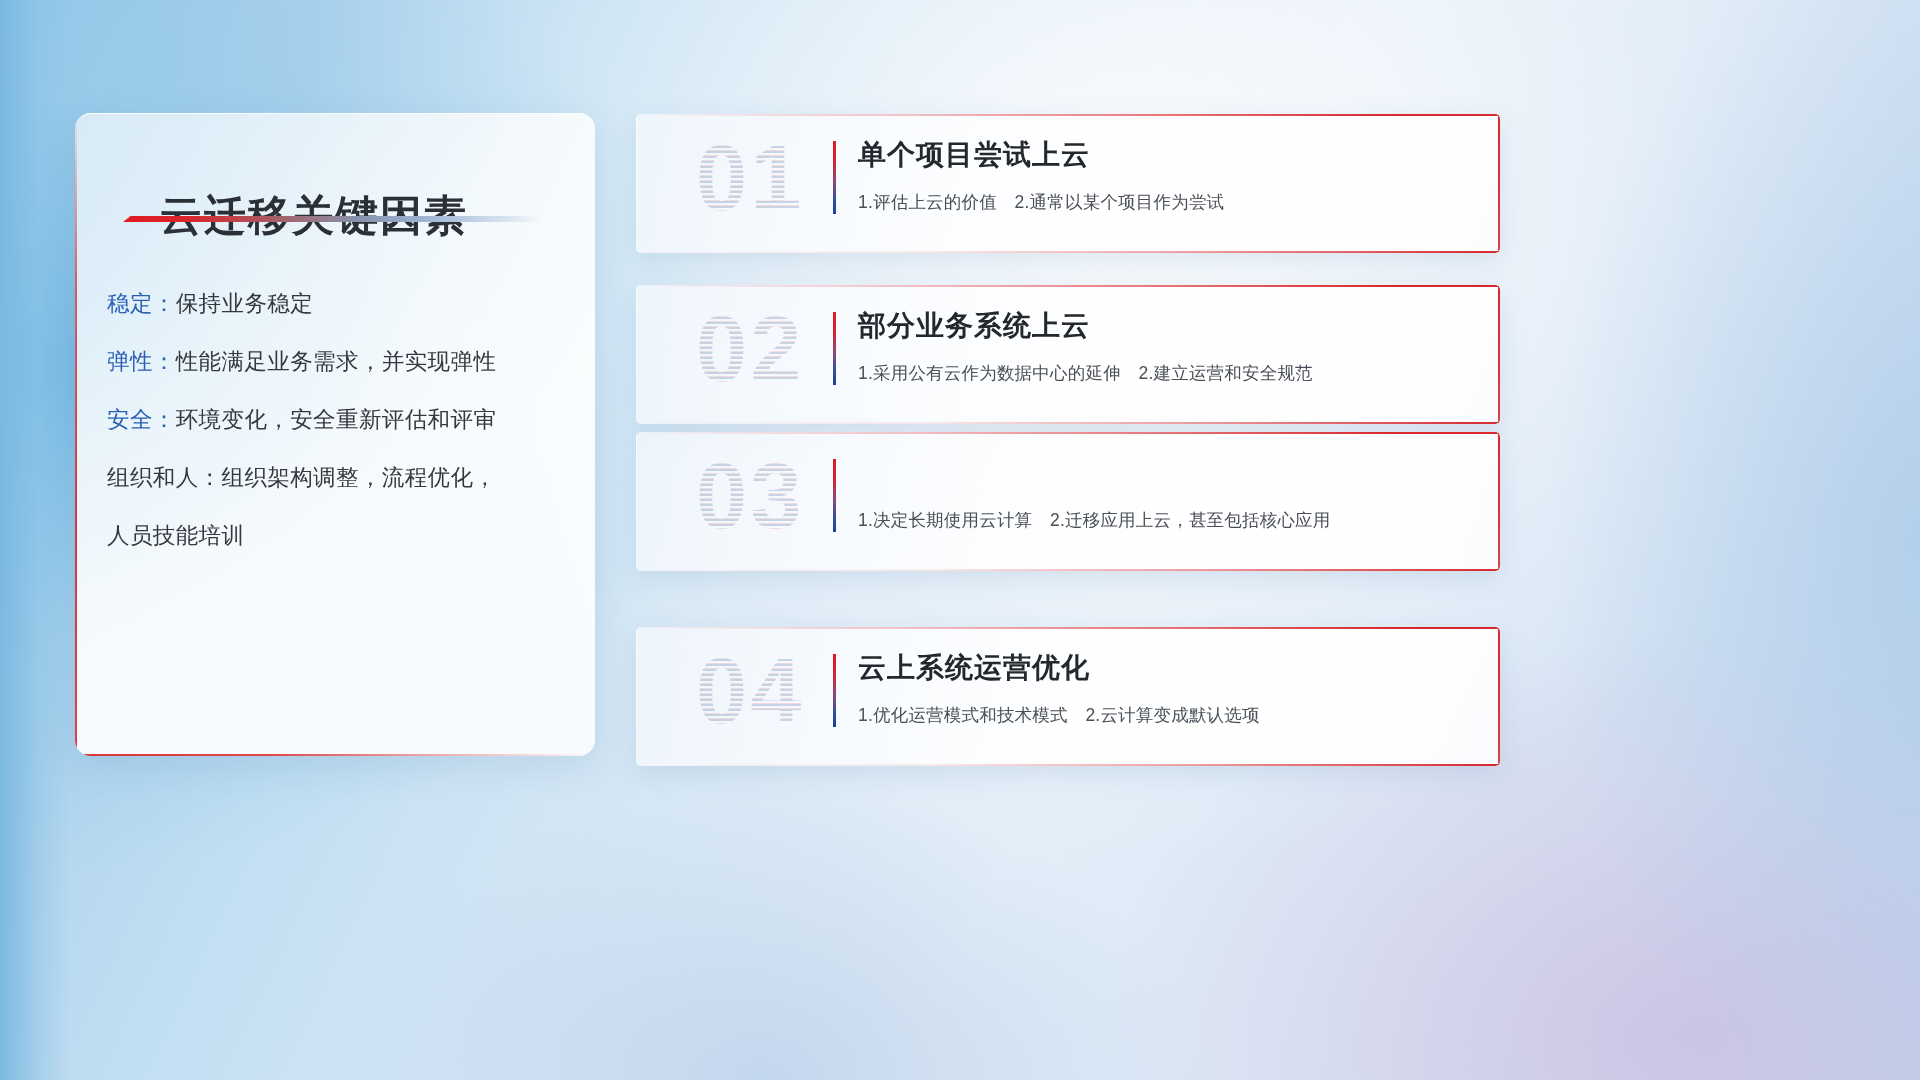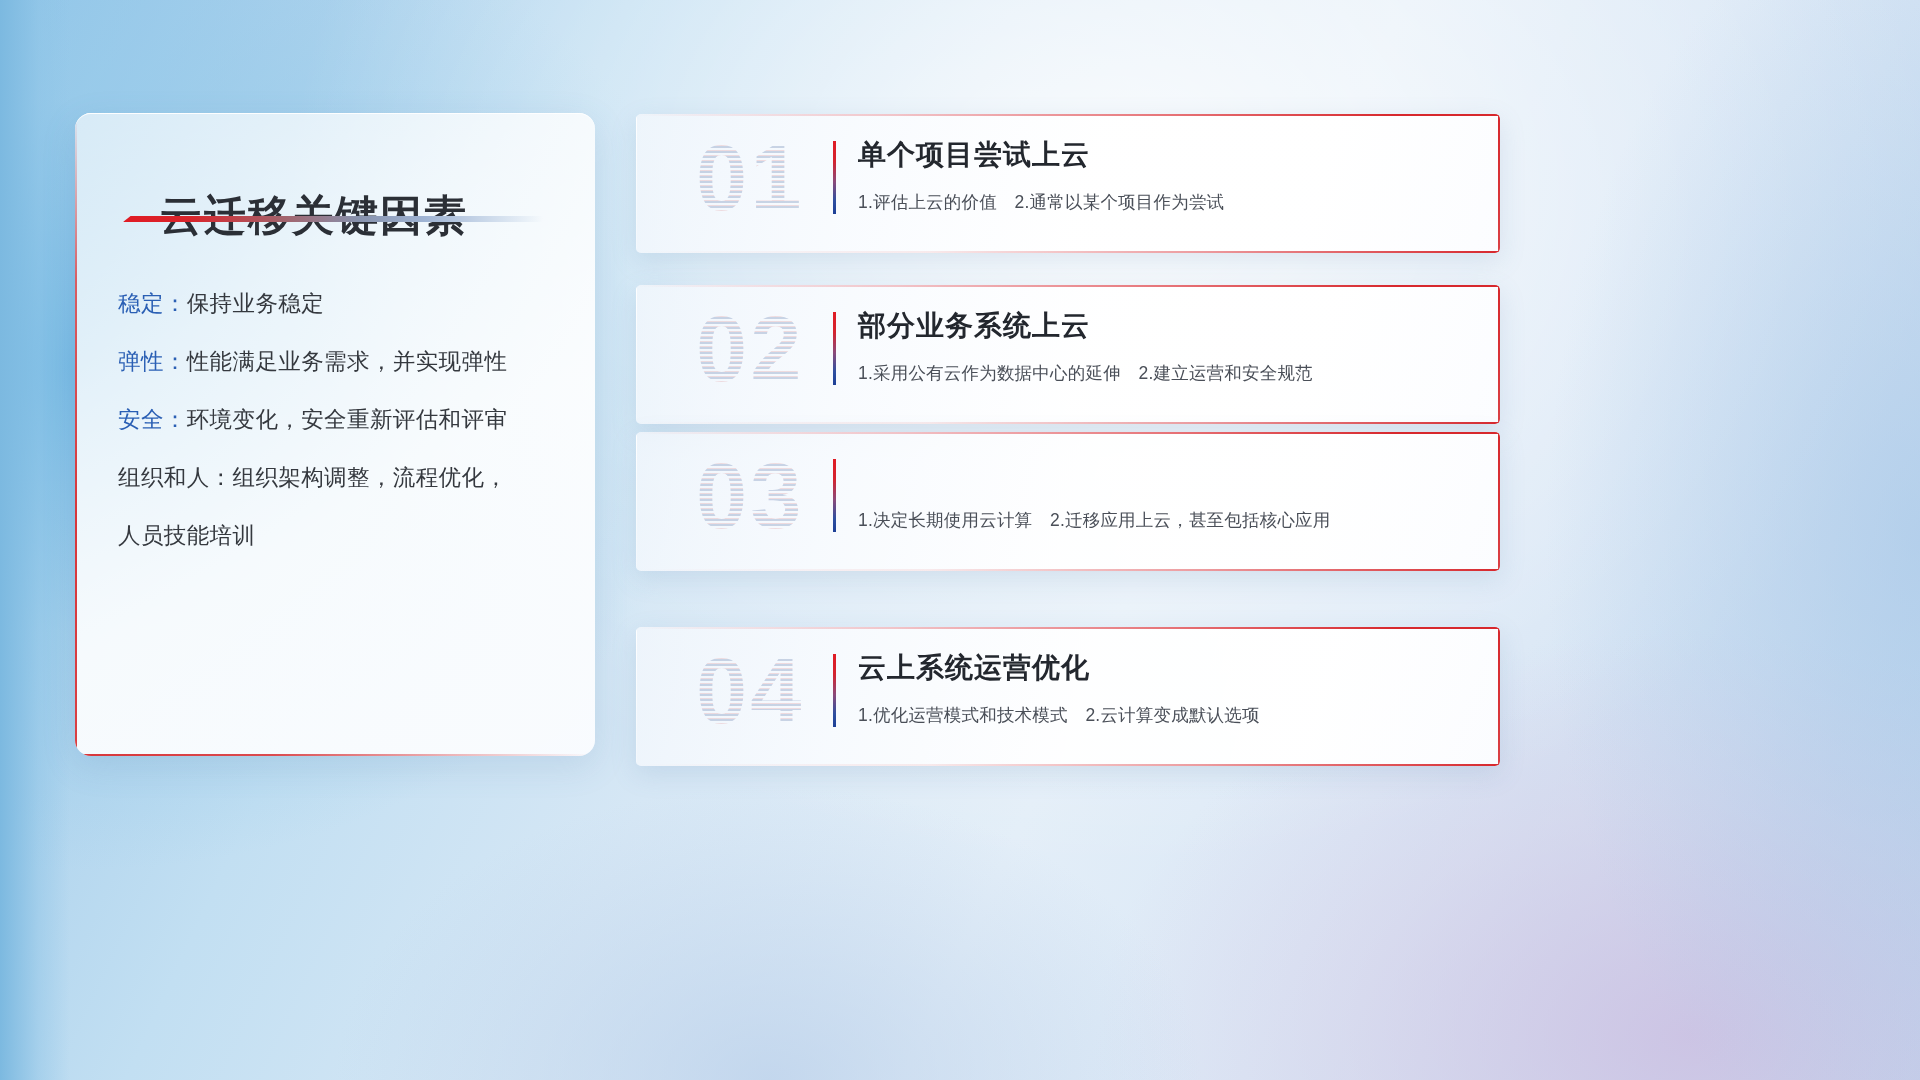--- a/index.html
+++ b/index.html
@@ -46,21 +46,21 @@
     white-space:nowrap;
     margin-top:48px;
   }
   #title-rule{
     position:absolute;left:48px;top:103px;width:420px;height:6px;
     background:linear-gradient(90deg,#e01b24 0%,#d9252c 16%,#a3636c 38%,#8792ad 56%,#9fb4d4 72%,#cfdcec 88%,rgba(220,232,245,0) 100%);
     clip-path:polygon(1.8% 0,100% 0,100% 100%,0 100%);
     border-radius:1px;
   }
 
-  #panel-lines{position:absolute;left:43px;top:180px;width:470px;}
+  #panel-lines{position:absolute;left:32px;top:180px;width:470px;}
   .pline{
     font-size:22.5px;color:#35393f;line-height:1;
     margin-bottom:35.5px;white-space:nowrap;letter-spacing:.4px;
   }
   .pline:last-child{margin-bottom:16px;}
   .pline .lbl{color:#2a5fb4;}
   .pline .lbl.dark{color:#35393f;text-align:right;}
 
   
   .rcard{

